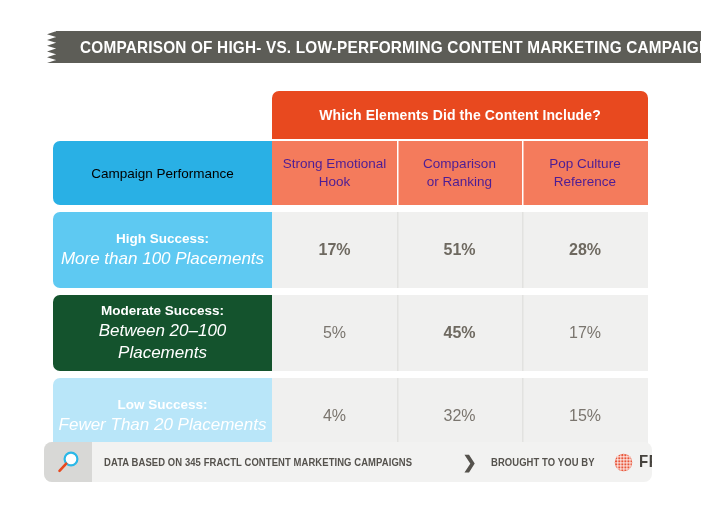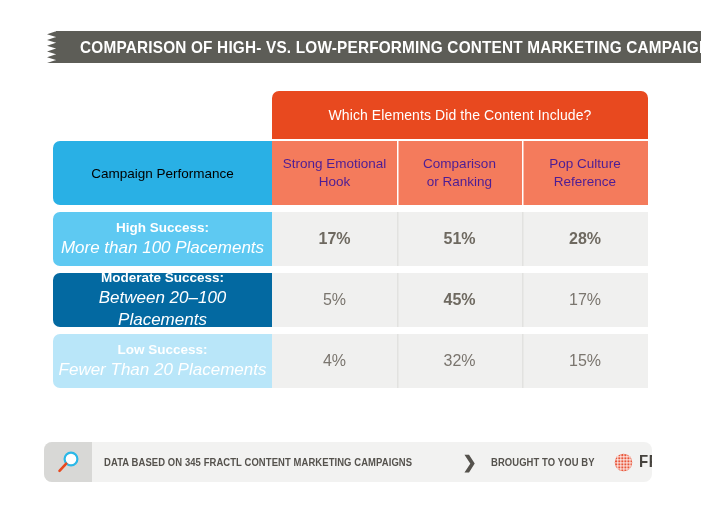--- a/index.html
+++ b/index.html
@@ -79,21 +79,21 @@
   .superhead-spacer { background: transparent; }
   .superhead {
     flex: 1 1 auto;
     background: #e8491f;
     border-radius: 7px 7px 0 0;
     display: flex;
     align-items: center;
     justify-content: center;
     color: #ffffff;
     font-size: 14px;
-    font-weight: normal;
+    font-weight: bold;
     letter-spacing: 0.1px;
   }
 
   
   .headrow { height: 64px; margin-bottom: 7px; }
   .head-blue {
     background: #29b0e5;
     border-radius: 7px 0 0 7px;
     display: flex;
     align-items: center;
@@ -111,35 +111,35 @@
     color: #4c1d95;
     font-size: 13.5px;
     line-height: 1.32;
     font-weight: normal;
     box-shadow: inset 1.5px 0 0 #ffffff;
   }
   .head-orange.first { box-shadow: none; }
   .head-orange.last { border-radius: 0 0 0 0; }
 
   
-  .datarow { height: 54px; margin-bottom: 7px; }
+  .datarow { height: 76px; margin-bottom: 7px; }
   .lbl {
     border-radius: 7px 0 0 7px;
     display: flex;
     flex-direction: column;
     align-items: center;
     justify-content: center;
     color: #ffffff;
     text-align: center;
     line-height: 1.3;
   }
   .lbl .l1 { font-size: 13.5px; font-weight: bold; }
   .lbl .l2 { font-size: 17px; font-weight: normal; font-style: italic; }
   .lbl.b1 { background: #5ec9f2; }
-  .lbl.b2 { background: #0369a1; }
+  .lbl.b2 { background: #14532d; }
   .lbl.b3 { background: #b9e6f9; }
 
   .cell {
     background: #f0f0ef;
     display: flex;
     align-items: center;
     justify-content: center;
     color: #7a756e;
     font-size: 16px;
     box-shadow: inset 1.5px 0 0 #e2e2e0;

